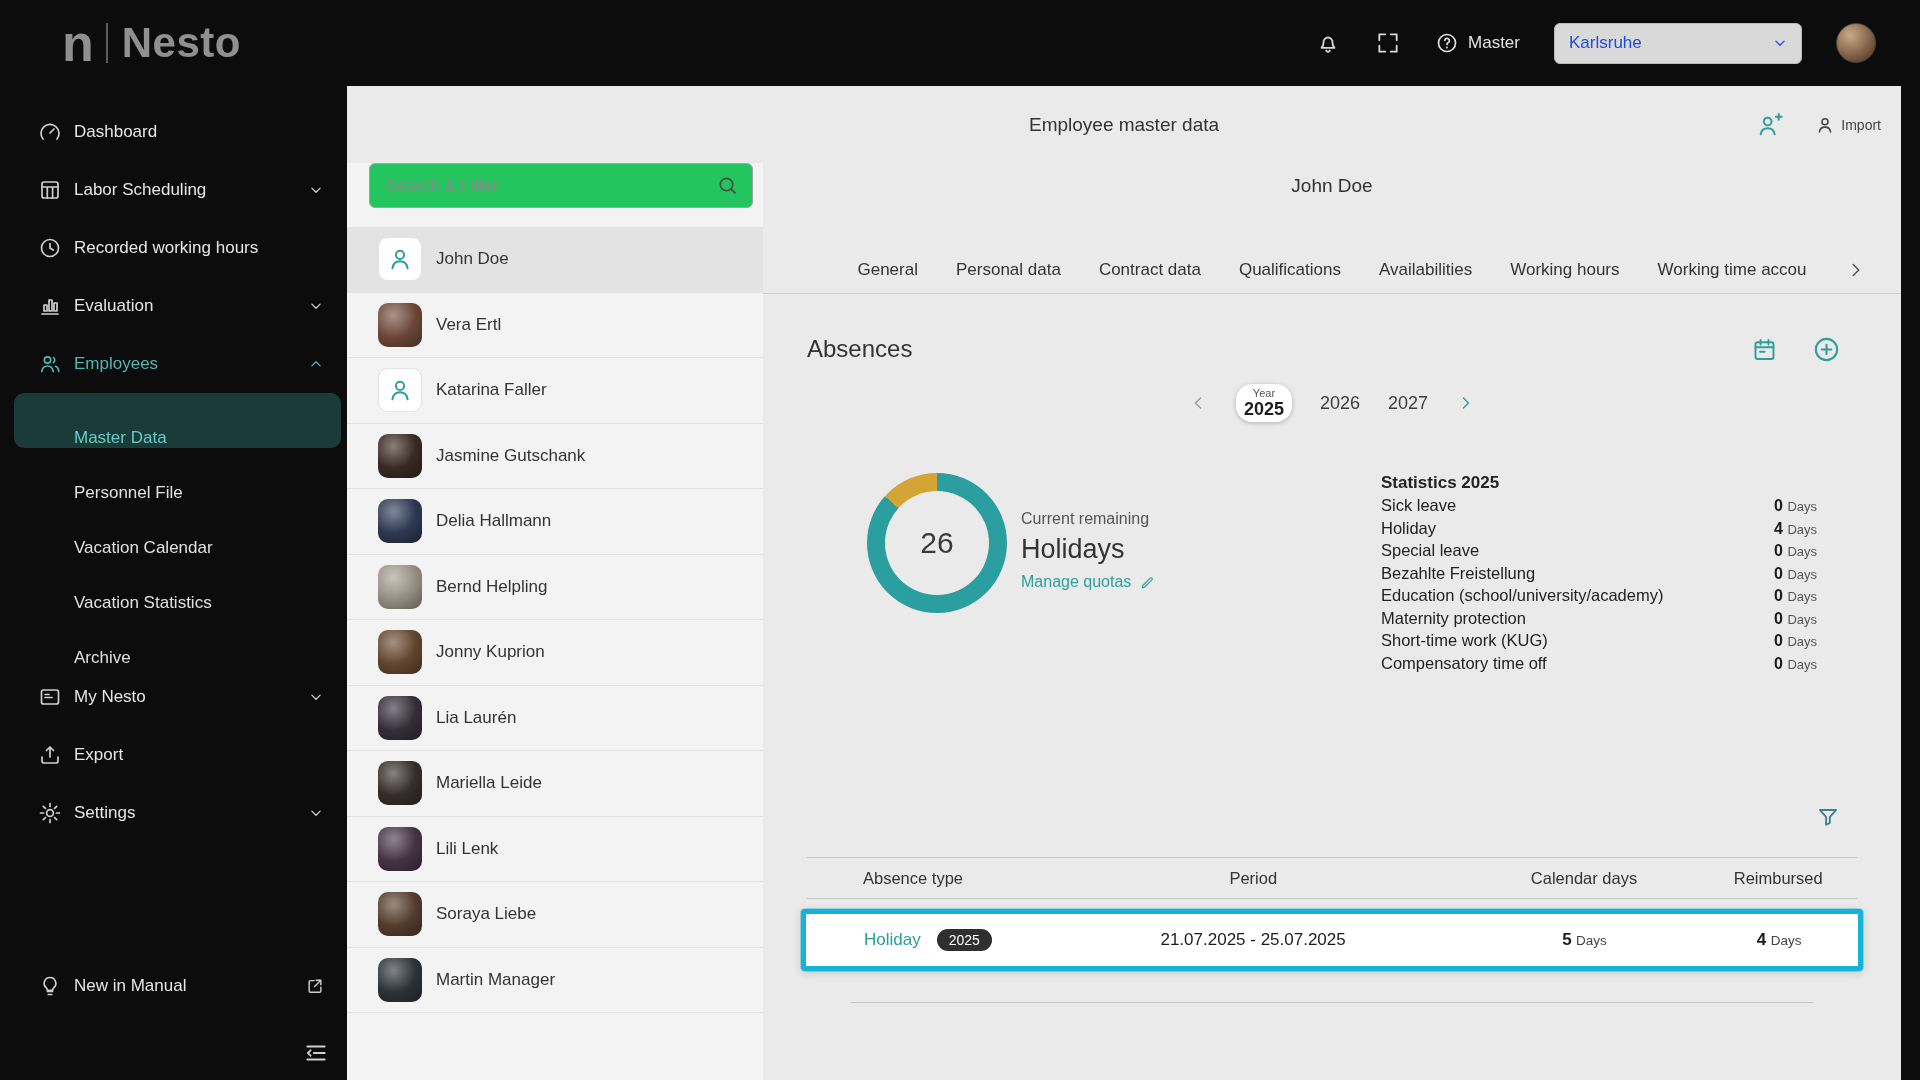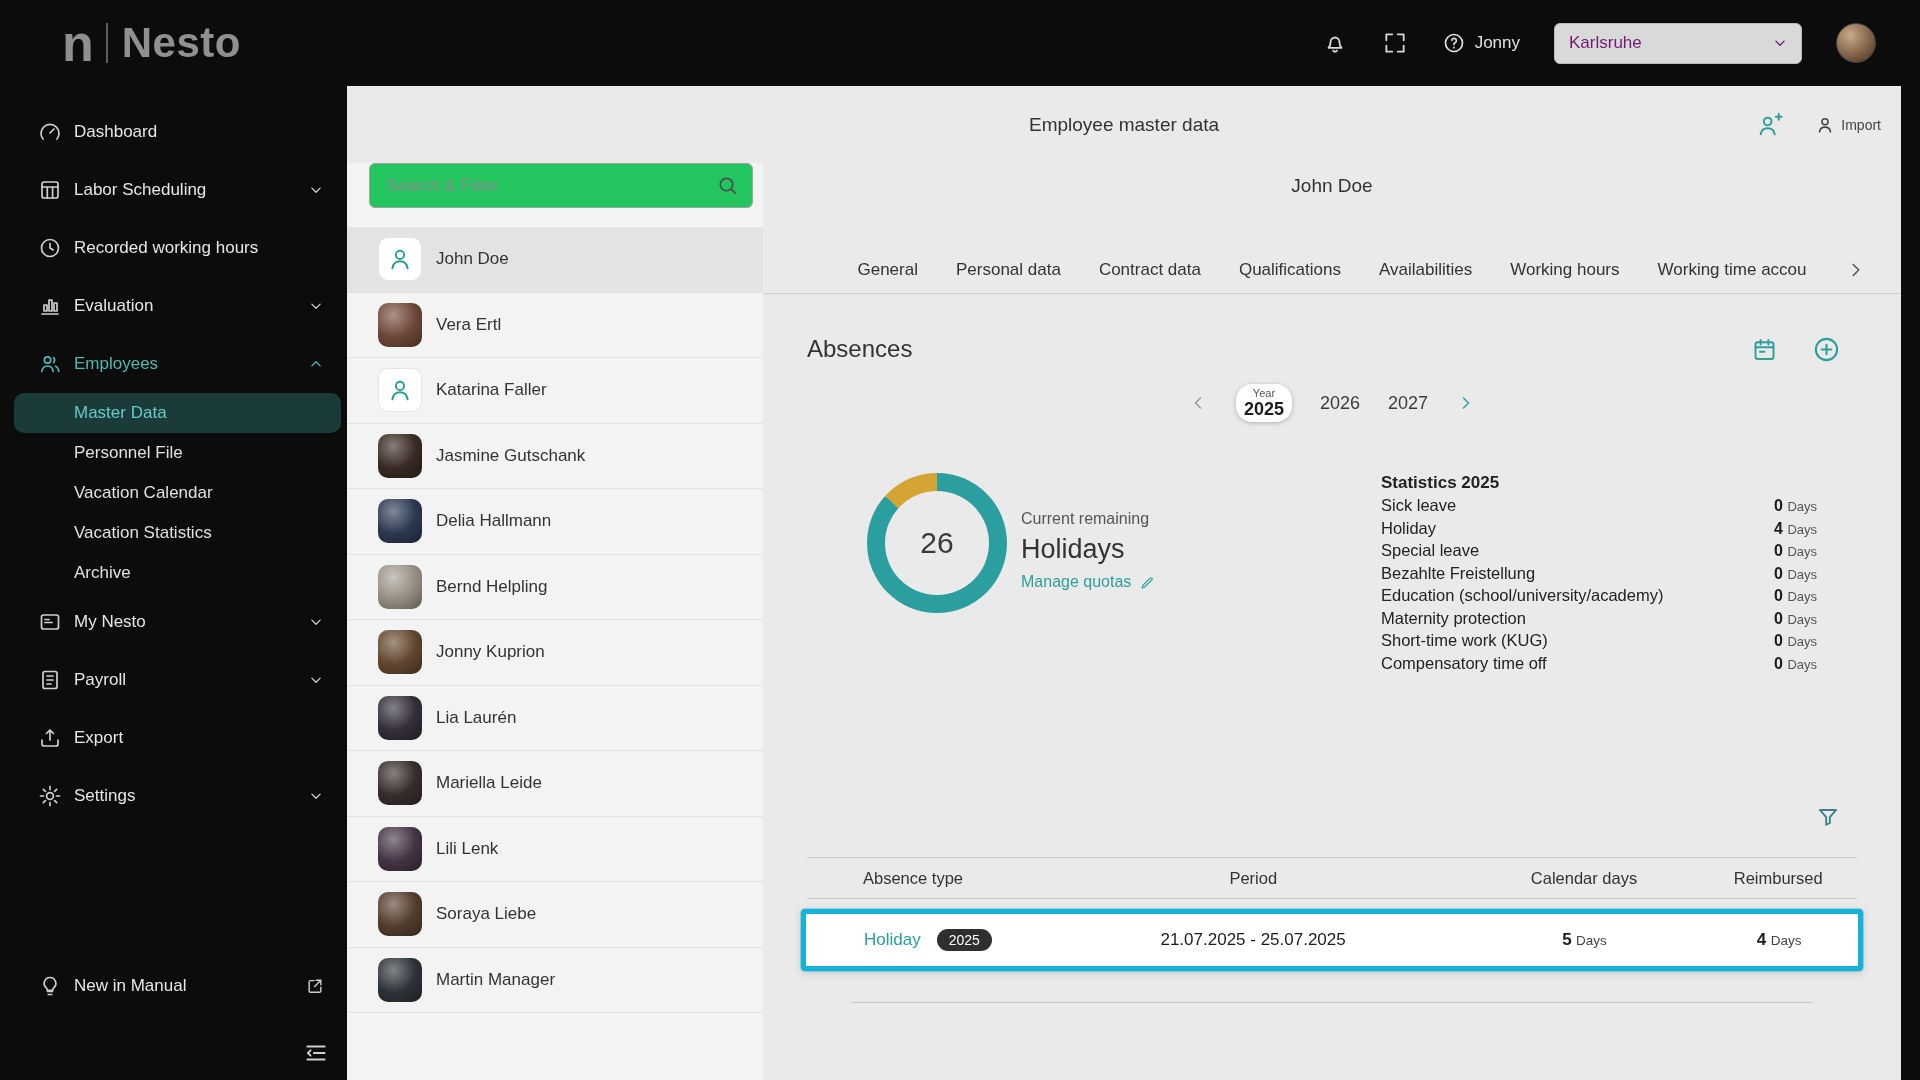--- a/index.html
+++ b/index.html
@@ -16,30 +16,30 @@
 
   
   .topbar { position:absolute; top:0; left:0; width:1920px; height:86px; background:#0c0c0c; display:flex; align-items:center; }
   .logo { display:flex; align-items:center; margin-left:62px; color:#9a9a9a; }
   .logo-mark { font-size:52px; font-weight:bold; line-height:1; color:#8f8f8f; }
   .logo-sep { width:2px; height:40px; background:#5d5d5d; margin:0 14px 0 12px; }
   .logo-name { font-size:42px; font-weight:600; letter-spacing:0.5px; color:#909090; }
   .topbar-right { position:absolute; right:44px; top:0; height:86px; display:flex; align-items:center; gap:34px; }
   .icon-btn { color:#d6d6d6; background:none; border:none; cursor:pointer; display:flex; align-items:center; }
   .manual-group { display:flex; align-items:center; gap:9px; color:#e2e2e2; font-size:17px; cursor:pointer; }
-  .location-select { display:flex; align-items:center; justify-content:space-between; width:248px; height:41px; background:#d9d9d9; border:1px solid #b9b9b9; border-radius:6px; padding:0 12px 0 14px; color:#701a75; font-size:17px; cursor:pointer; }
+  .location-select { display:flex; align-items:center; justify-content:space-between; width:248px; height:41px; background:#d9d9d9; border:1px solid #b9b9b9; border-radius:6px; padding:0 12px 0 14px; color:#1d4ed8; font-size:17px; cursor:pointer; }
   .avatar-top { width:40px; height:40px; border-radius:50%; background: radial-gradient(circle at 35% 30%, #c9a987, #6e5038 70%, #3f2e20); border:1px solid #444; cursor:pointer; }
 
   
   .sidebar { position:absolute; top:86px; left:0; width:347px; height:994px; background:#0c0c0c; padding-top:17px; }
   .nav-item { height:58px; display:flex; align-items:center; padding-left:38px; color:#e6e6e6; font-size:17px; cursor:pointer; position:relative; }
   .nav-item .nav-ic { width:24px; height:24px; margin-right:12px; color:#cfcfcf; flex:0 0 auto; }
   .nav-item .chev { position:absolute; right:22px; width:18px; height:18px; color:#cfcfcf; }
   .nav-item.teal, .nav-item.teal .nav-ic, .nav-item.teal .chev { color:#4fb8b2; }
-  .sub-item { height:40px; display:flex; align-items:center; padding-left:74px; color:#e0e0e0; font-size:17px; cursor:pointer; }
+  .sub-item { height:55px; display:flex; align-items:flex-end; padding-left:74px; color:#e0e0e0; font-size:17px; cursor:pointer; }
   .sub-item.active { background:rgba(58,170,166,0.30); color:#67cbc4; border-radius:10px; margin:0 6px 0 14px; padding-left:60px; }
   .sidebar-footer { position:absolute; bottom:71px; left:0; width:347px; height:46px; display:flex; align-items:center; padding-left:38px; color:#e6e6e6; font-size:17px; cursor:pointer; }
   .sidebar-footer .nav-ic { width:24px; height:24px; margin-right:12px; color:#cfcfcf; }
   .sidebar-footer .ext { position:absolute; right:22px; width:20px; height:20px; color:#cfcfcf; }
   .collapse-btn { position:absolute; bottom:14px; right:18px; width:26px; height:26px; color:#cfcfcf; background:none; border:none; cursor:pointer; }
 
   
   .main { position:absolute; top:86px; left:347px; width:1554px; height:994px; background:#eaeaea; }
   .main-header { height:77px; position:relative; display:flex; align-items:center; justify-content:center; }
   .main-title { font-size:19px; color:#333; }
@@ -141,21 +141,21 @@
         <svg class="ic" width="26" height="26" viewBox="0 0 24 24">
             <path d="M4 9.5V4h5.5M14.5 4H20v5.5M20 14.5V20h-5.5M9.5 20H4v-5.5"></path>
           </svg>
       </button>
       <div class="manual-group">
         <svg class="ic" width="24" height="24" viewBox="0 0 24 24">
             <circle cx="12" cy="12" r="8.5"></circle>
             <path d="M9.8 9.2a2.3 2.3 0 1 1 3.2 2.6c-.8.4-1 1-1 1.7"></path>
             <path d="M12 16.4v0.3"></path>
           </svg>
-        <span>Jonny</span>
+        <span>Master</span>
       </div>
       <div class="location-select">
         <span>Karlsruhe</span>
         <svg class="ic" width="18" height="18" viewBox="0 0 24 24">
             <path d="M6.5 9.5l5.5 5.5 5.5-5.5"></path>
           </svg>
       </div>
       <div class="avatar-top"></div>
     </div>
   </header>
@@ -223,30 +223,20 @@
     </div>
     <div class="sub-item">
       <span>Archive</span>
     </div>
     <div class="nav-item">
       <svg class="ic nav-ic" viewBox="0 0 24 24">
           <rect x="3.5" y="5" width="17" height="14" rx="2"></rect>
           <path d="M7 9.5h4M7 12.5h7"></path>
         </svg>
       <span>My Nesto</span>
-      <svg class="ic chev" viewBox="0 0 24 24">
-          <path d="M6.5 9.5l5.5 5.5 5.5-5.5"></path>
-        </svg>
-    </div>
-    <div class="nav-item">
-      <svg class="ic nav-ic" viewBox="0 0 24 24">
-          <rect x="5" y="3.5" width="14" height="17" rx="2"></rect>
-          <path d="M9 8h6M9 12h6M9 16h4"></path>
-        </svg>
-      <span>Payroll</span>
       <svg class="ic chev" viewBox="0 0 24 24">
           <path d="M6.5 9.5l5.5 5.5 5.5-5.5"></path>
         </svg>
     </div>
     <div class="nav-item">
       <svg class="ic nav-ic" viewBox="0 0 24 24">
           <path d="M12 14V4M8.5 7.5L12 4l3.5 3.5"></path>
           <path d="M4 14v4a2 2 0 0 0 2 2h12a2 2 0 0 0 2-2v-4"></path>
         </svg>
       <span>Export</span>

